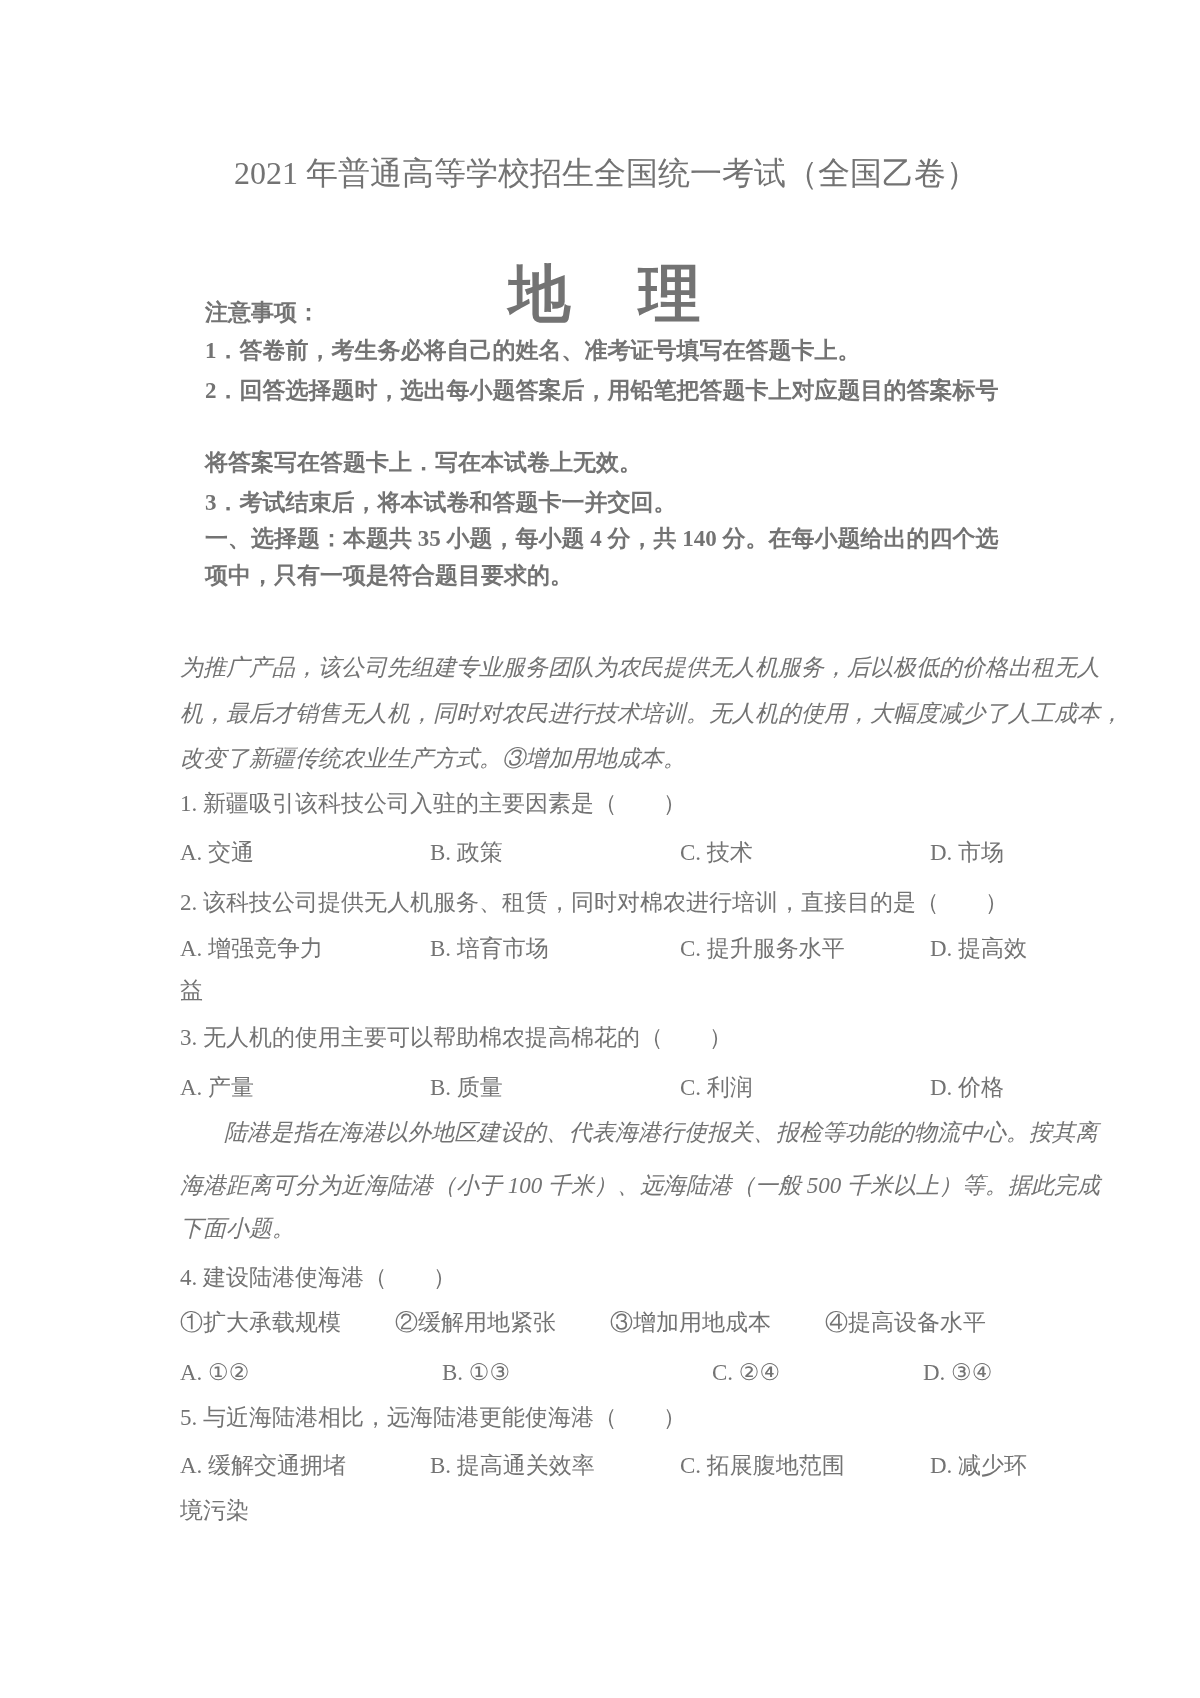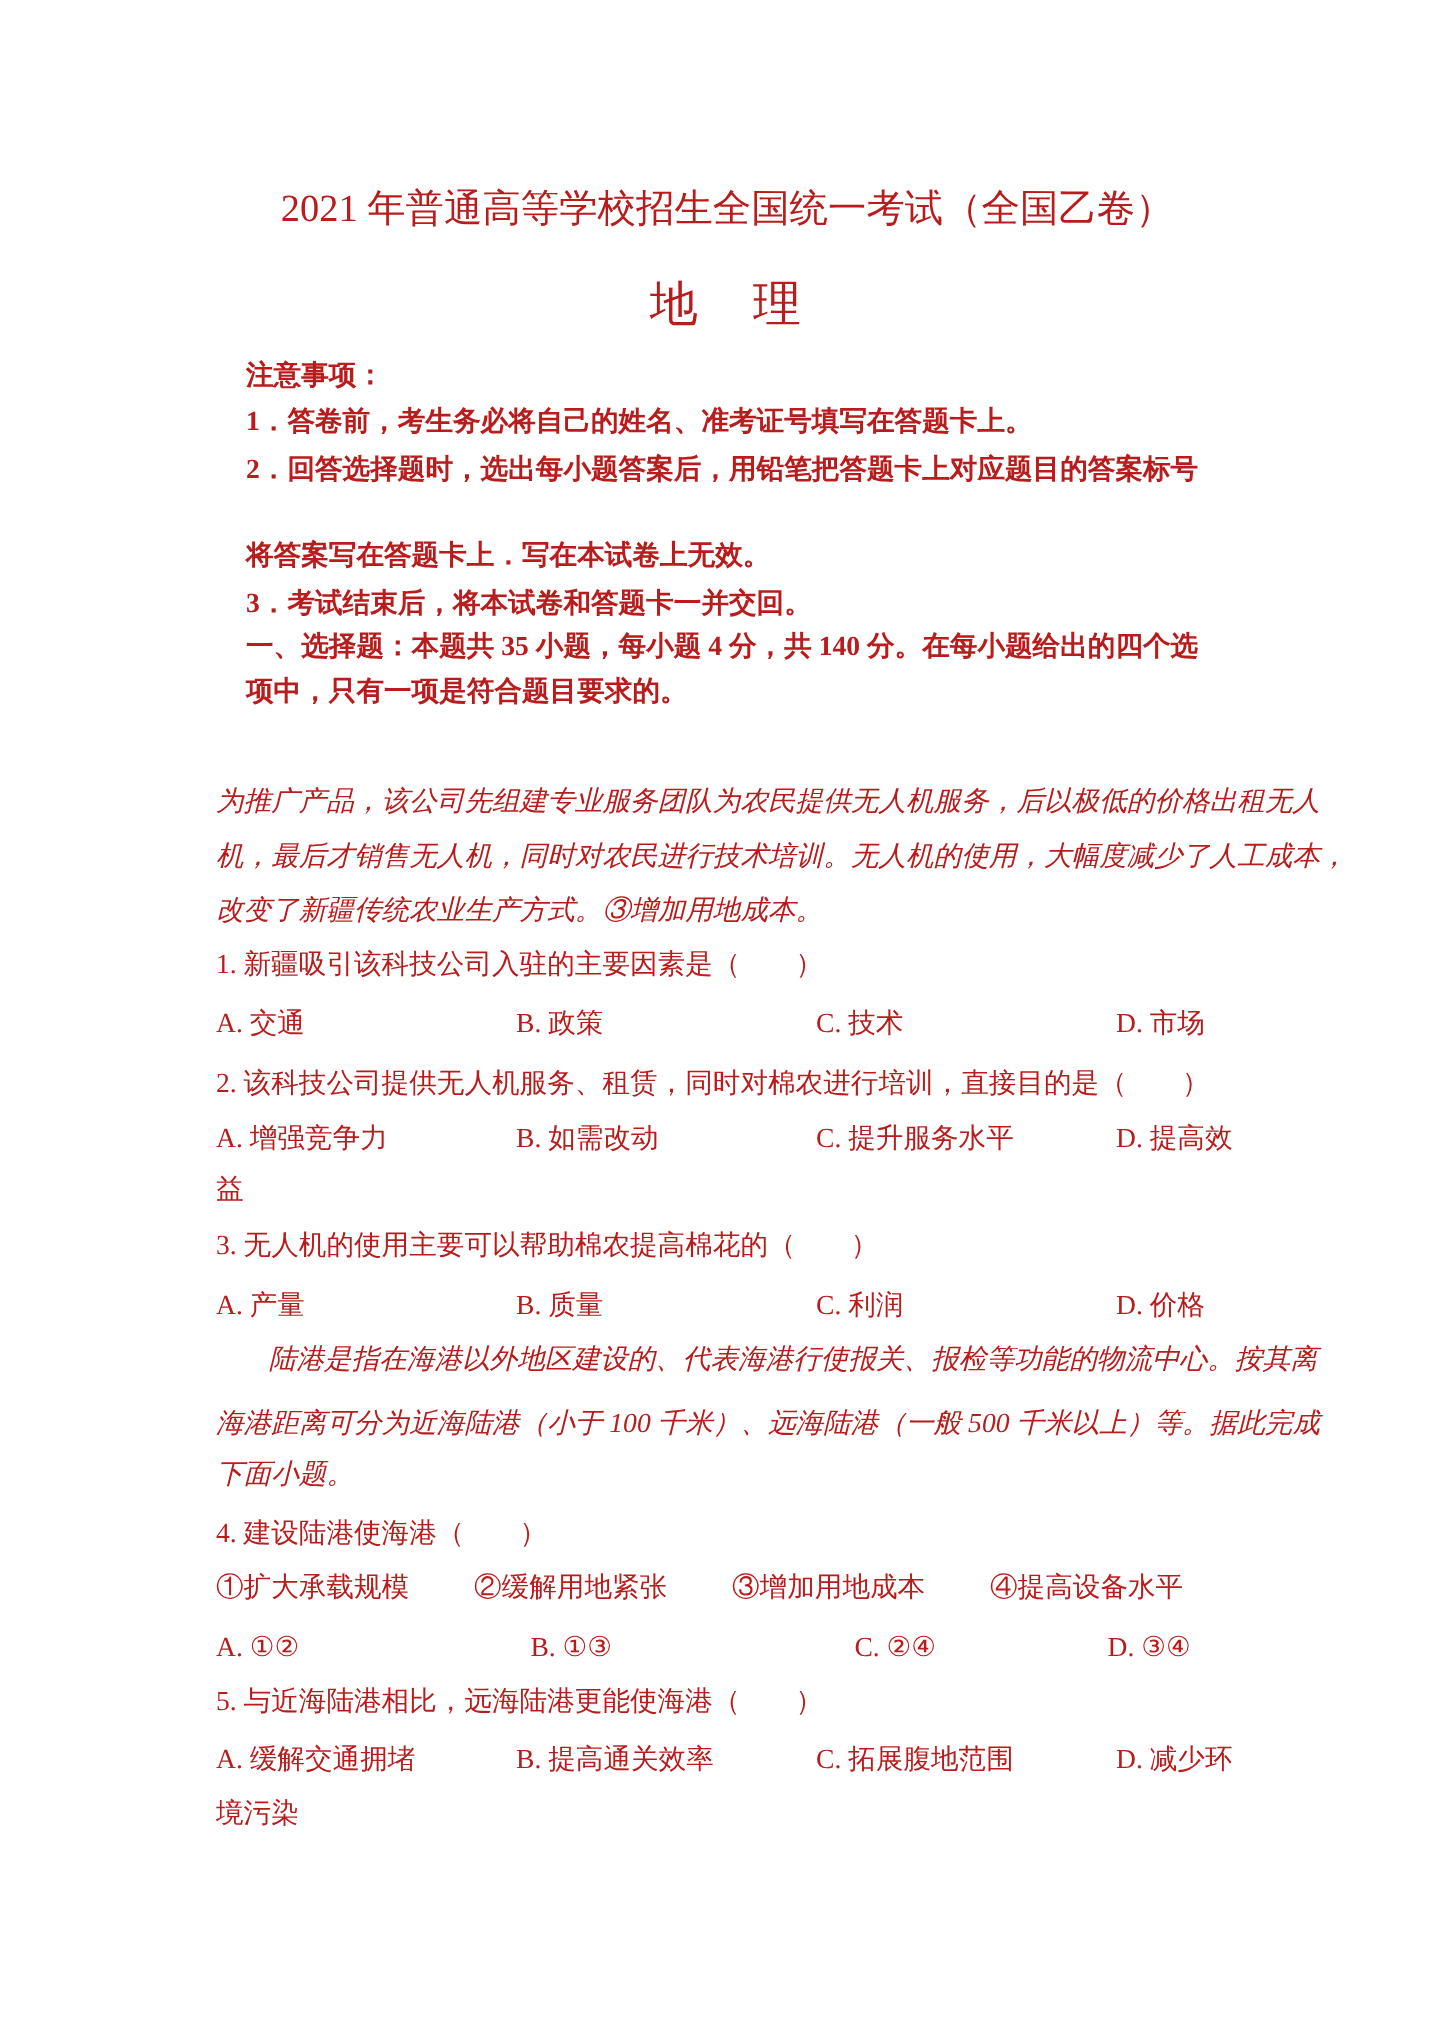--- a/index.html
+++ b/index.html
@@ -1,35 +1,35 @@
 <!DOCTYPE html>
 <html><head>
 <meta charset="utf-8">
 <style>
   html,body{margin:0;padding:0;background:#ffffff;}
   .page{
     position:relative;
     width:1200px;
     height:1698px;
     background:#ffffff;
-    color:#b91c1c;
+    color:#737373;
     font-family:"Liberation Serif","DejaVu Serif",serif;
     overflow:hidden;
   }
   .line{
     position:absolute;
     left:180px;
     width:852px;
     font-size:23px;
     line-height:30px;
     white-space:nowrap;
   }
   .center{text-align:center;}
   .title{font-size:32px;line-height:40px;}
-  .subject{font-size:40px;line-height:64px;font-weight:400;letter-spacing:3px;}
+  .subject{font-size:62px;line-height:64px;font-weight:700;letter-spacing:3px;margin-top:40px;}
   .bold{font-weight:700;margin-left:25px;}
   .kaiti{font-style:italic;}
   .indent{text-indent:44px;}
   .optrow{display:flex;}
   .optrow span{flex:0 0 auto;display:block;}
   .w250{width:250px;}
   .w262{width:262px;}
   .w270{width:270px;}
   .w211{width:211px;}
   .w215{width:215px;}
@@ -59,21 +59,21 @@
   <div class="line optrow" style="top:838px">
     <span class="w250">A. 交通</span>
     <span class="w250">B. 政策</span>
     <span class="w250">C. 技术</span>
     <span>D. 市场</span>
   </div>
 
   <div class="line" style="top:888px">2. 该科技公司提供无人机服务、租赁，同时对棉农进行培训，直接目的是（　　）</div>
   <div class="line optrow" style="top:934px">
     <span class="w250">A. 增强竞争力</span>
-    <span class="w250">B. 如需改动</span>
+    <span class="w250">B. 培育市场</span>
     <span class="w250">C. 提升服务水平</span>
     <span>D. 提高效</span>
   </div>
   <div class="line" style="top:976px">益</div>
 
   <div class="line" style="top:1023px">3. 无人机的使用主要可以帮助棉农提高棉花的（　　）</div>
   <div class="line optrow" style="top:1073px">
     <span class="w250">A. 产量</span>
     <span class="w250">B. 质量</span>
     <span class="w250">C. 利润</span>

